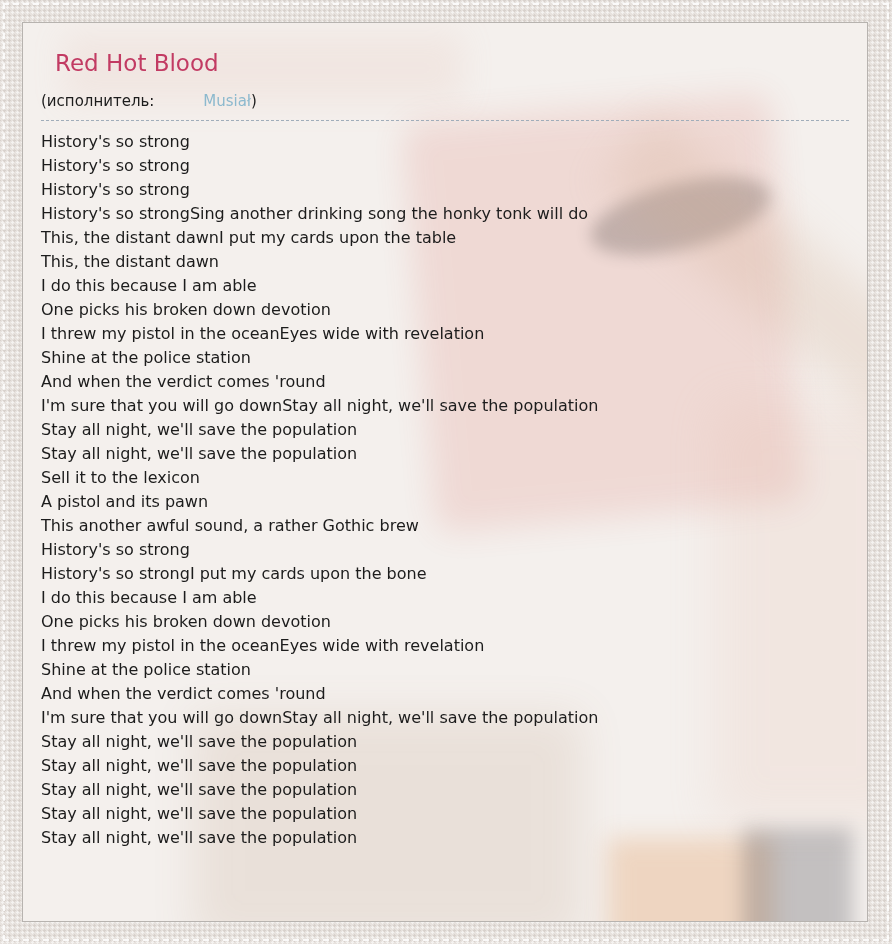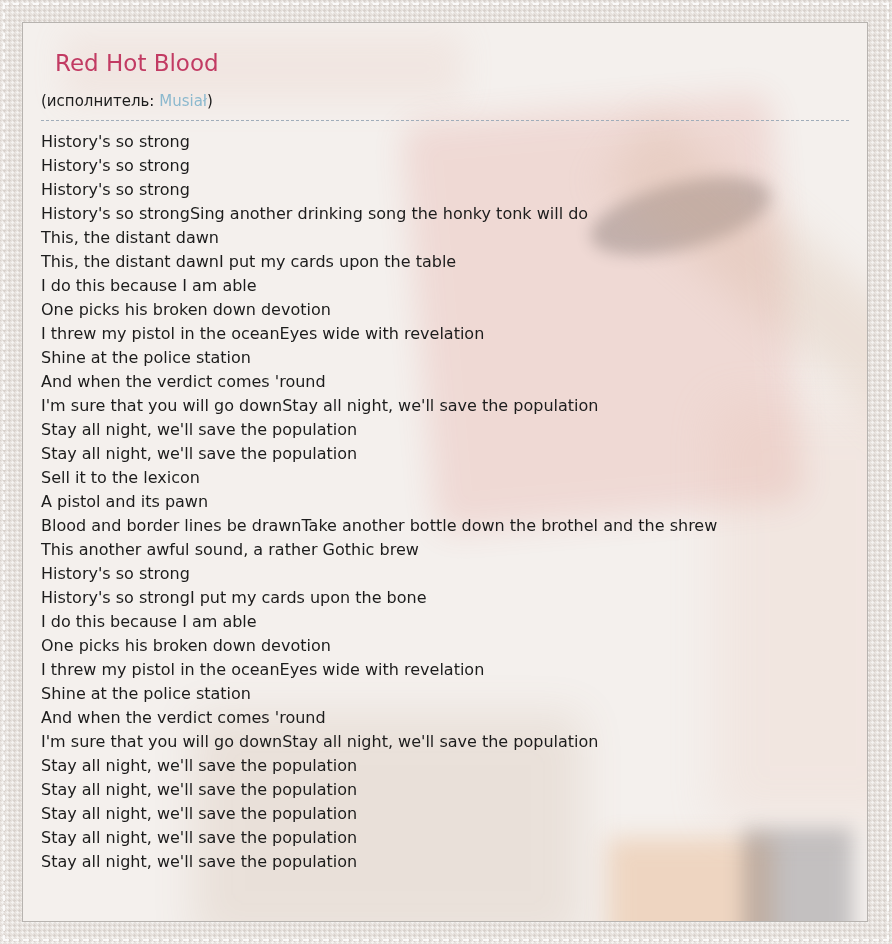--- a/index.html
+++ b/index.html
@@ -56,20 +56,21 @@
     font-size: 15px;
     line-height: 1.25;
     color: var(--text, #1c1c1c);
     padding-bottom: 9px;
     border-bottom: 1px dashed var(--separator, #a0adba);
   }
   .artist {
     color: var(--artist-link, #8cb9ce);
     text-decoration: none;
     cursor: pointer;
+    margin-left: 44px;
   }
   .lyrics {
     margin-top: 9px;
     font-size: 16px;
     line-height: 24px;
     color: var(--text, #1c1c1c);
   }
   .lyric-line { white-space: nowrap; }
 </style>
 </head>
@@ -90,33 +91,32 @@
   </div>
 
   <div class="content">
     <h1>Red Hot Blood</h1>
     <div class="subtitle"><span>(исполнитель: </span><a class="artist" href="#">Musiał</a><span>)</span></div>
     <div class="lyrics">
         <div class="lyric-line">History's so strong</div>
         <div class="lyric-line">History's so strong</div>
         <div class="lyric-line">History's so strong</div>
         <div class="lyric-line">History's so strongSing another drinking song the honky tonk will do</div>
+        <div class="lyric-line">This, the distant dawnI put my cards upon the table</div>
         <div class="lyric-line">This, the distant dawn</div>
-        <div class="lyric-line">This, the distant dawnI put my cards upon the table</div>
         <div class="lyric-line">I do this because I am able</div>
         <div class="lyric-line">One picks his broken down devotion</div>
         <div class="lyric-line">I threw my pistol in the oceanEyes wide with revelation</div>
         <div class="lyric-line">Shine at the police station</div>
         <div class="lyric-line">And when the verdict comes 'round</div>
         <div class="lyric-line">I'm sure that you will go downStay all night, we'll save the population</div>
         <div class="lyric-line">Stay all night, we'll save the population</div>
         <div class="lyric-line">Stay all night, we'll save the population</div>
         <div class="lyric-line">Sell it to the lexicon</div>
         <div class="lyric-line">A pistol and its pawn</div>
-        <div class="lyric-line">Blood and border lines be drawnTake another bottle down the brothel and the shrew</div>
         <div class="lyric-line">This another awful sound, a rather Gothic brew</div>
         <div class="lyric-line">History's so strong</div>
         <div class="lyric-line">History's so strongI put my cards upon the bone</div>
         <div class="lyric-line">I do this because I am able</div>
         <div class="lyric-line">One picks his broken down devotion</div>
         <div class="lyric-line">I threw my pistol in the oceanEyes wide with revelation</div>
         <div class="lyric-line">Shine at the police station</div>
         <div class="lyric-line">And when the verdict comes 'round</div>
         <div class="lyric-line">I'm sure that you will go downStay all night, we'll save the population</div>
         <div class="lyric-line">Stay all night, we'll save the population</div>

